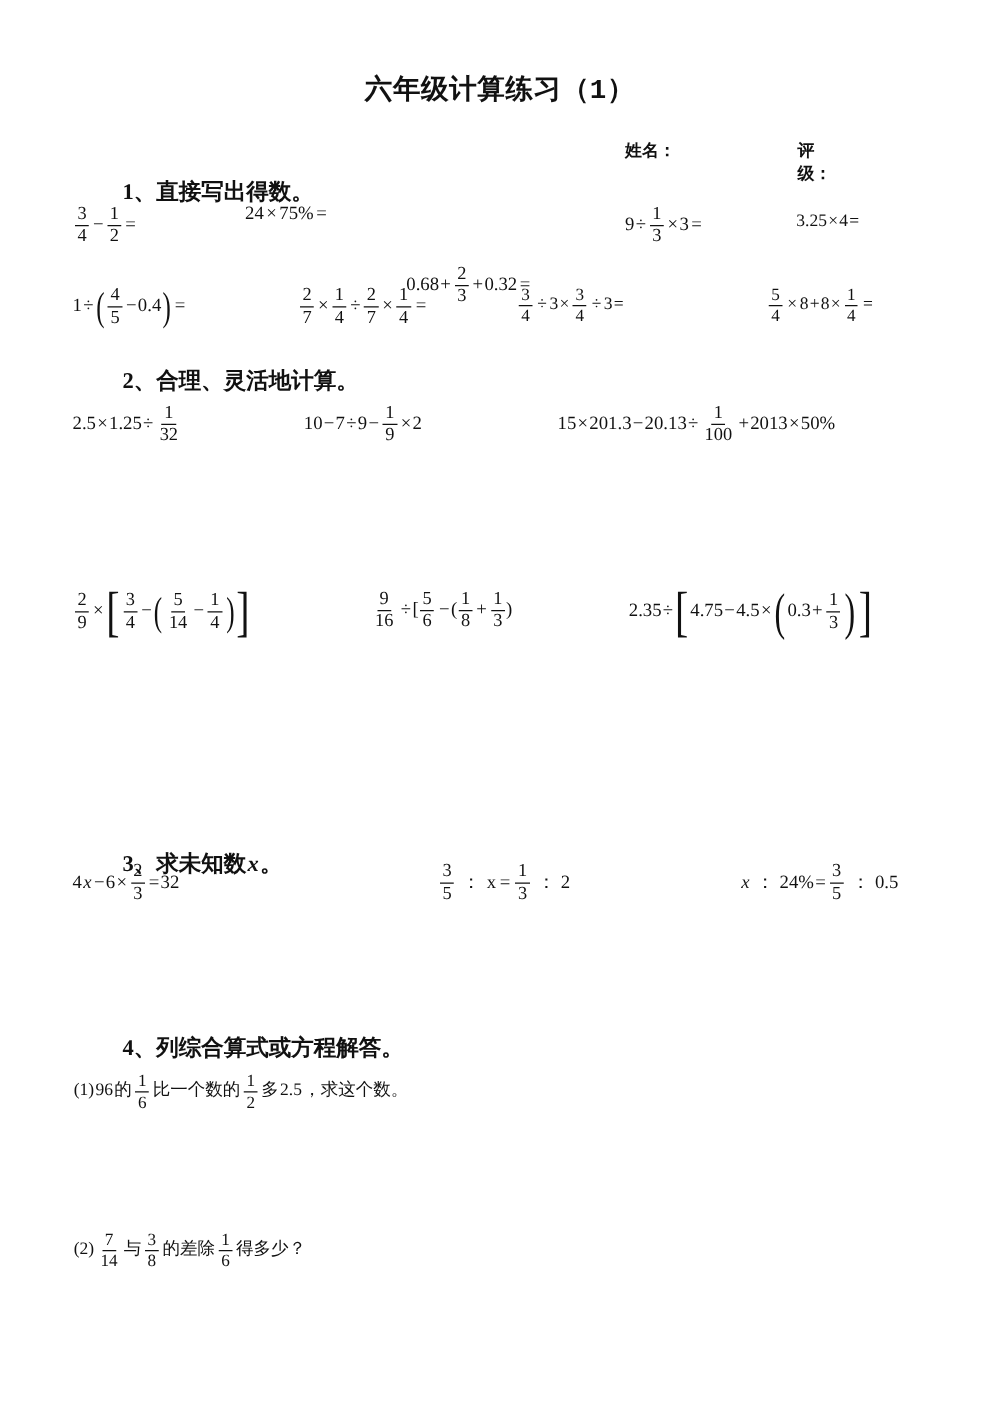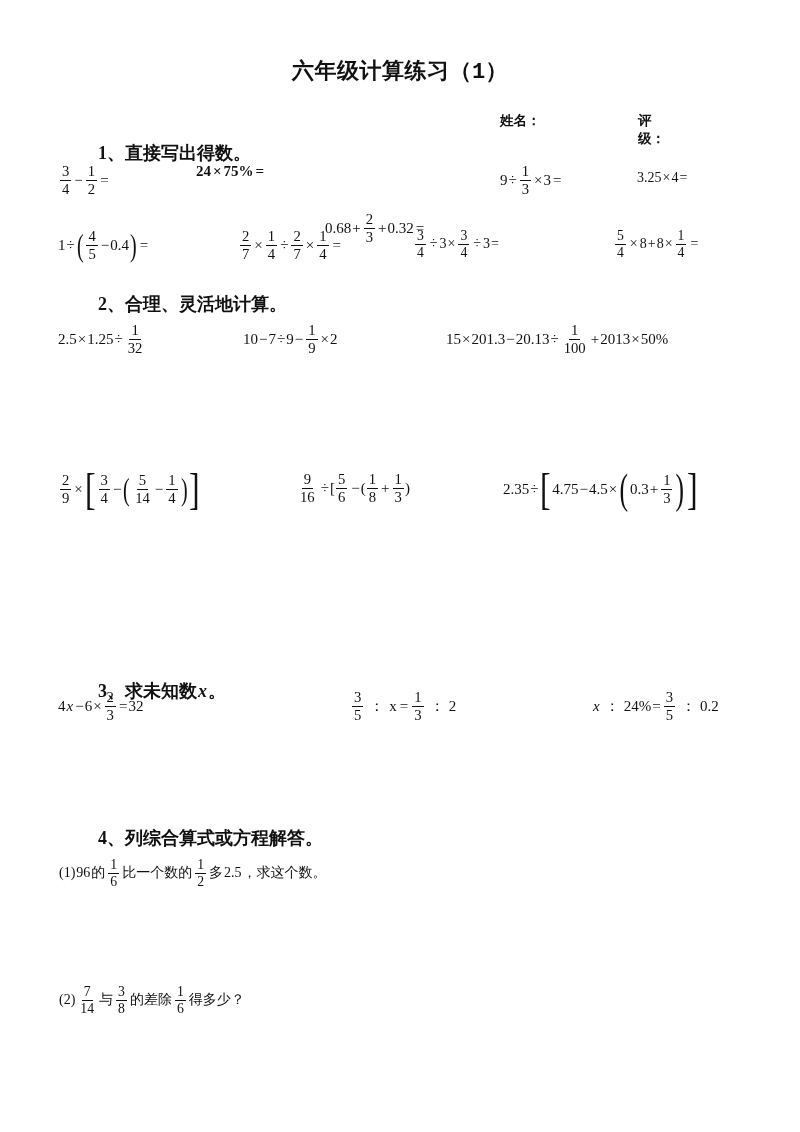--- a/index.html
+++ b/index.html
@@ -156,21 +156,21 @@
       <span class="den">4</span>
     </span>
     <span class="op">−</span>
     <span class="frac">
       <span class="num">1</span>
       <span class="den">2</span>
     </span>
     <span class="op">=</span>
   </div>
 
-  <div class="prob" style="top:164px; left:196px;font-weight:bold;">
+  <div class="prob" style="top:164px; left:196px;">
     <span class="tok">24</span>
     <span class="op wide">×</span>
     <span class="tok">75%</span>
     <span class="op wide">=</span>
   </div>
 
   <div class="prob" style="top:164px; left:325px;margin-top:48px;">
     <span class="tok">0.68</span>
     <span class="op">+</span>
     <span class="frac">
@@ -426,21 +426,21 @@
   <div class="prob" style="top:690px; left:592px;">
     <span class="italic-x">x</span>
     <span class="ratio-colon">：</span>
     <span class="tok">24%</span>
     <span class="op">=</span>
     <span class="frac">
       <span class="num">3</span>
       <span class="den">5</span>
     </span>
     <span class="ratio-colon">：</span>
-    <span class="tok">0.2</span>
+    <span class="tok">0.5</span>
   </div>
 
   <div class="sec-head" style="top:826px;">
     <span>4、</span><span>列综合算式或方程解答。</span>
   </div>
 
   <div class="wordprob" style="top:858px; left:58px;">
     <span class="cn">(1)</span>
     <span class="tok">96</span>
     <span class="cn">的</span>

